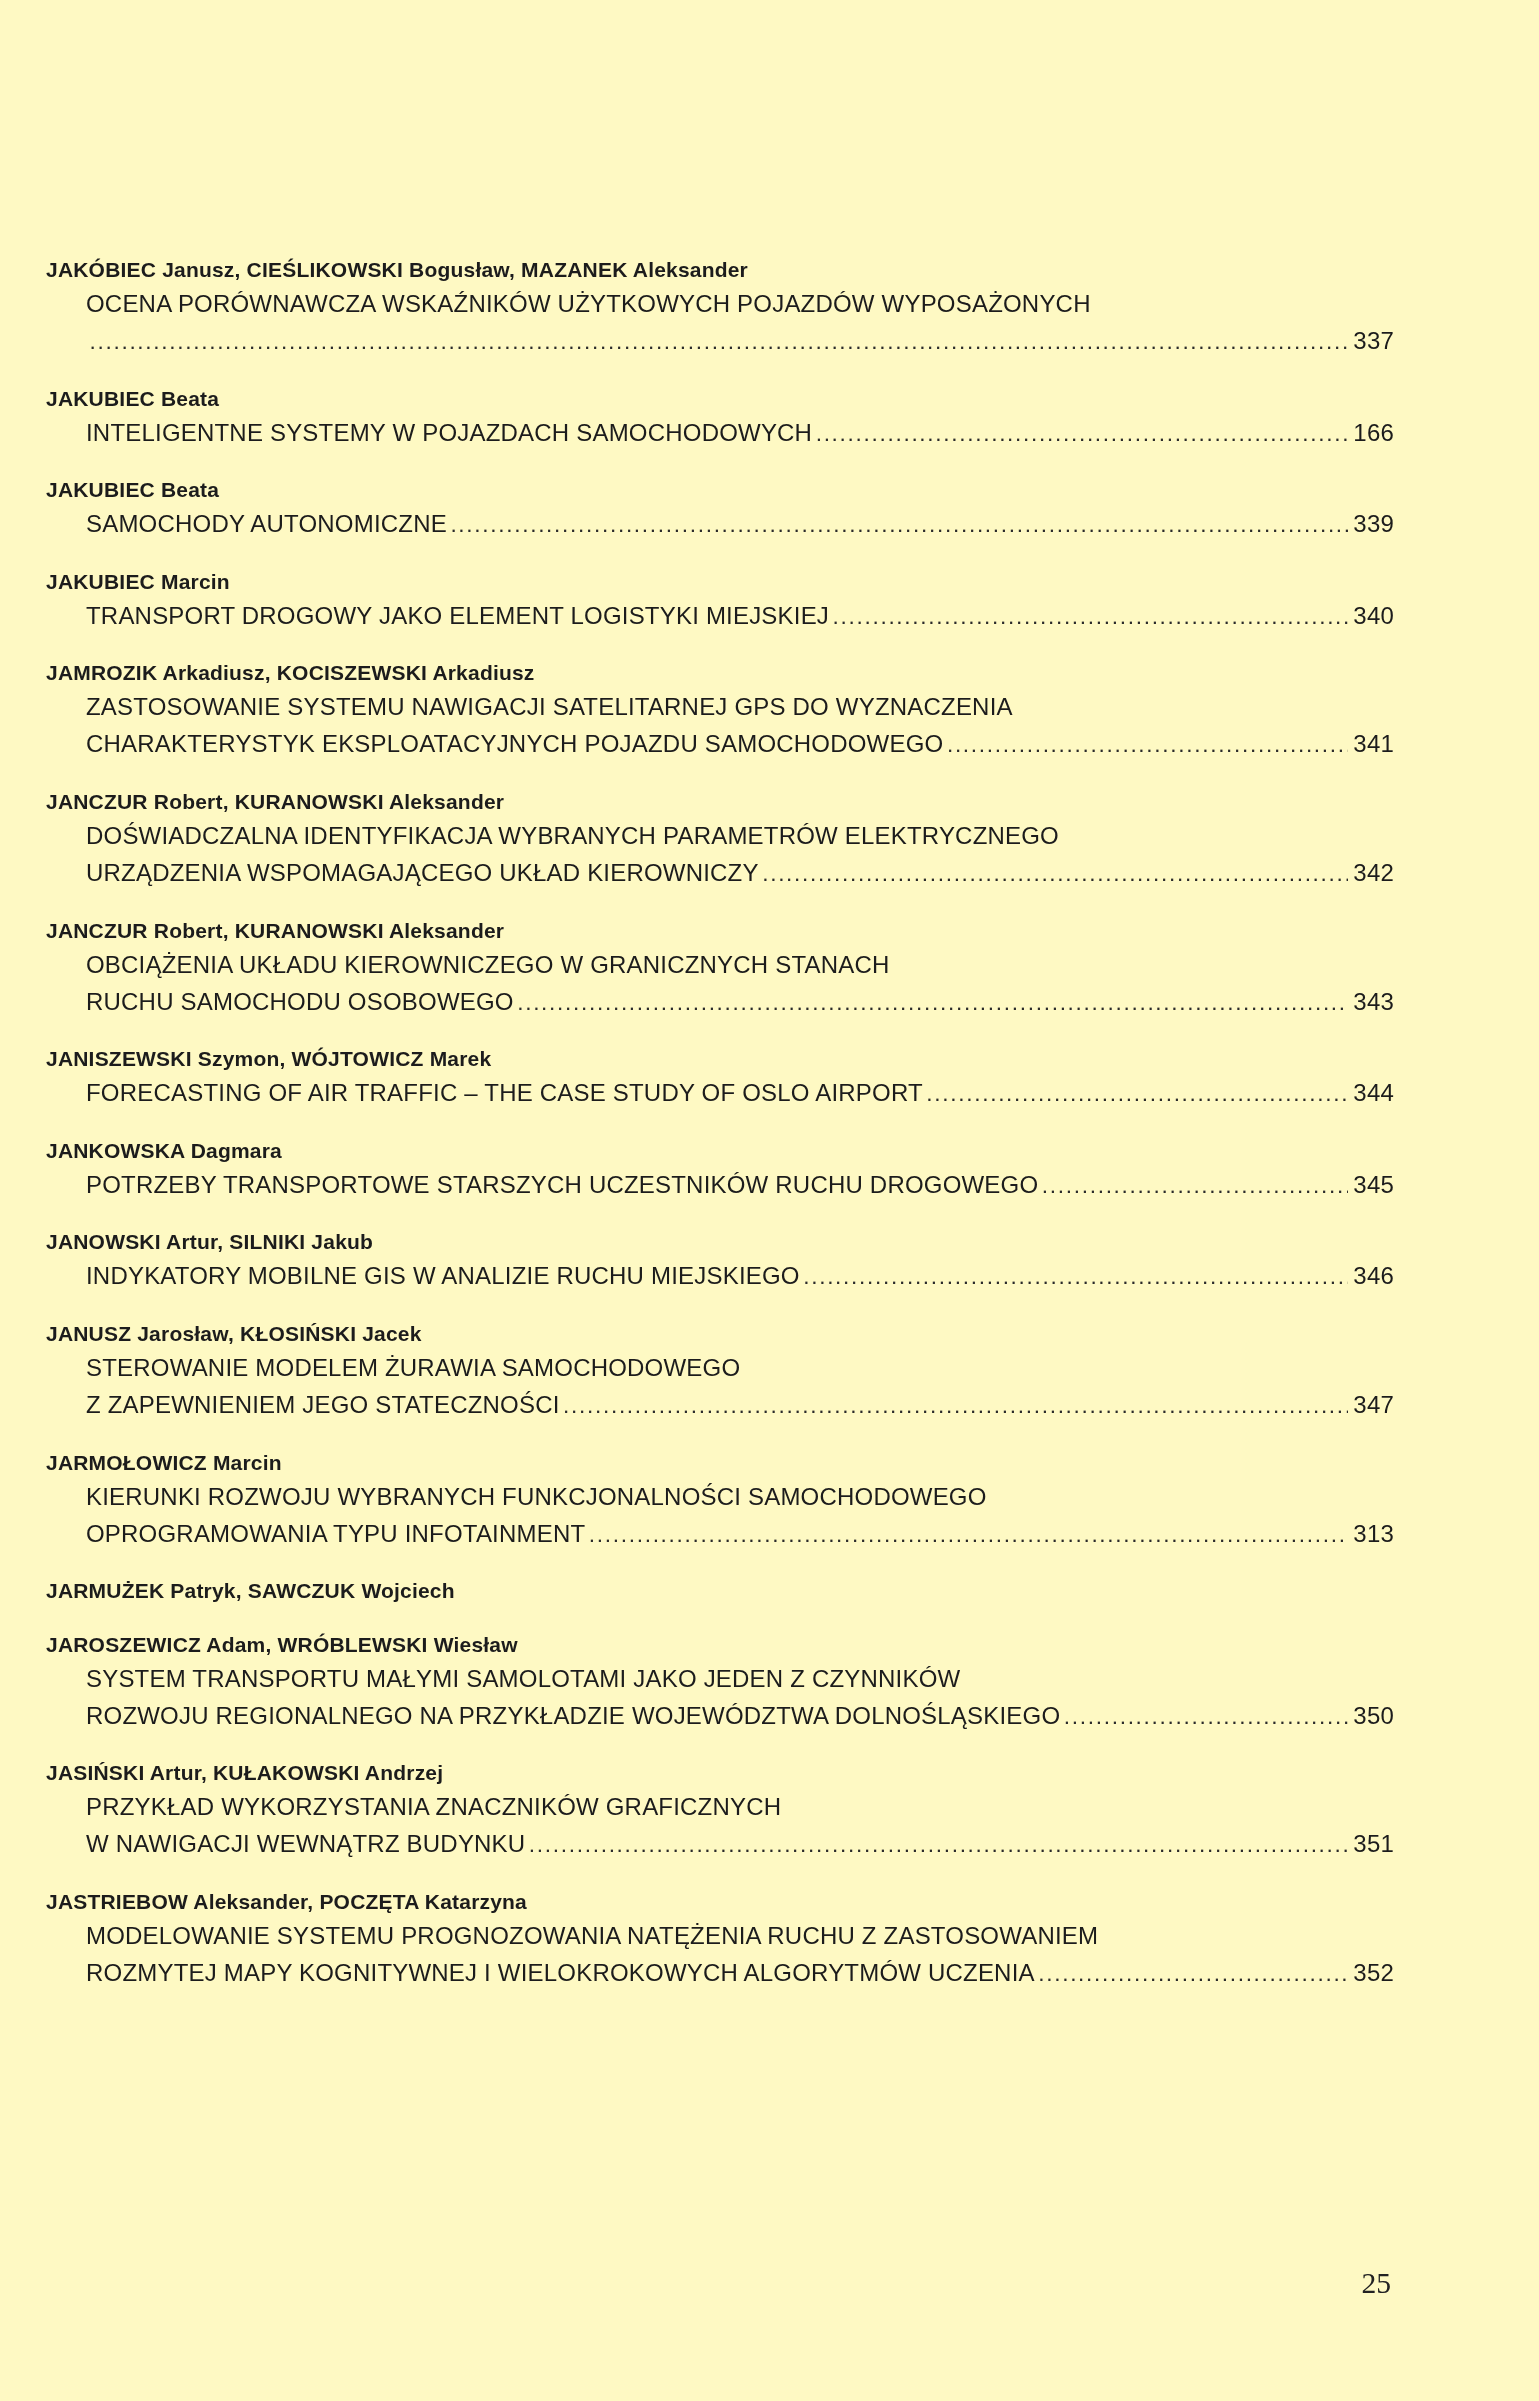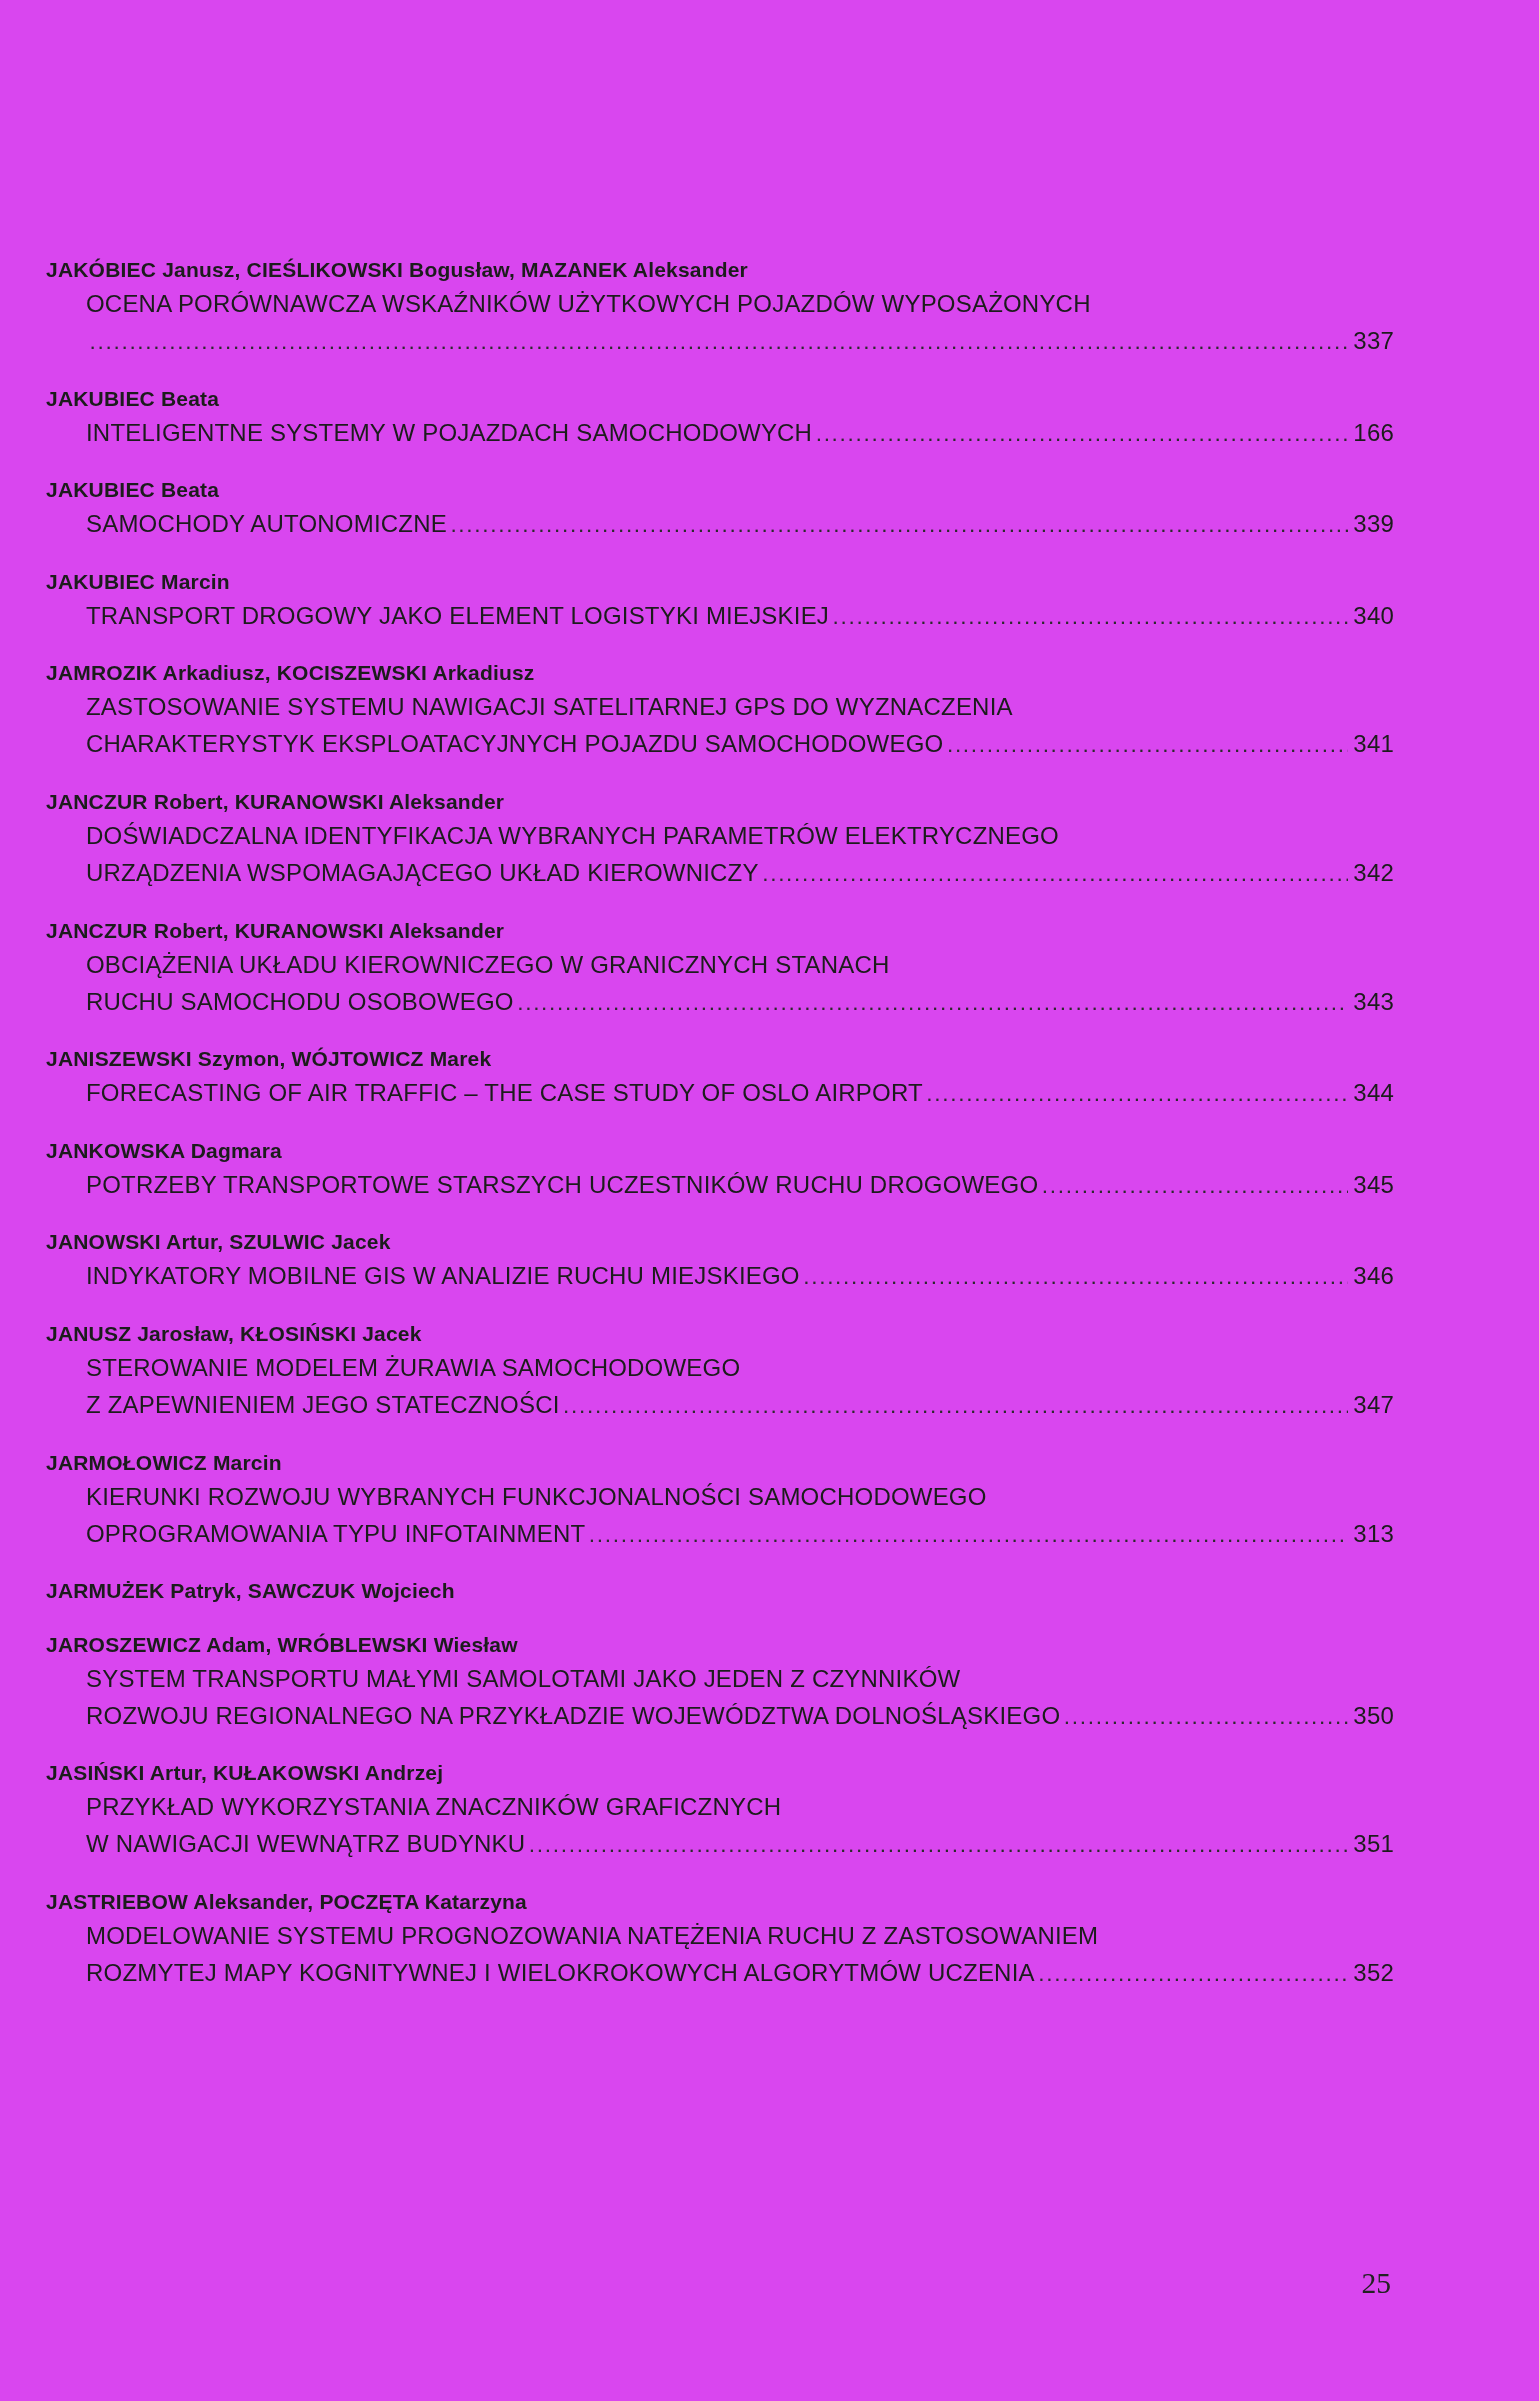--- a/index.html
+++ b/index.html
@@ -4,21 +4,21 @@
 <style>
   html, body {
     margin: 0;
     padding: 0;
     background: #ffffff;
   }
   .page {
     position: relative;
     width: 1539px;
     height: 2401px;
-    background: #d946ef;
+    background: #fef9c3;
     font-family: "Liberation Sans", sans-serif;
     color: #1c1c1c;
     overflow: hidden;
   }
   .toc {
     position: absolute;
     top: 254px;
     left: 46px;
     width: 1348px;
   }
@@ -177,21 +177,21 @@
     <div class="entry-lines">
           <div class="title-line">
             <span class="title-text">POTRZEBY TRANSPORTOWE STARSZYCH UCZESTNIKÓW RUCHU DROGOWEGO</span>
             <span class="leader"></span>
             <span class="page-num">345</span>
           </div>
         </div>
   </div>
 
   <div class="entry">
-    <div class="authors">JANOWSKI Artur, SZULWIC Jacek</div>
+    <div class="authors">JANOWSKI Artur, SILNIKI Jakub</div>
     <div class="entry-lines">
           <div class="title-line">
             <span class="title-text">INDYKATORY MOBILNE GIS W ANALIZIE RUCHU MIEJSKIEGO</span>
             <span class="leader"></span>
             <span class="page-num">346</span>
           </div>
         </div>
   </div>
 
   <div class="entry">

